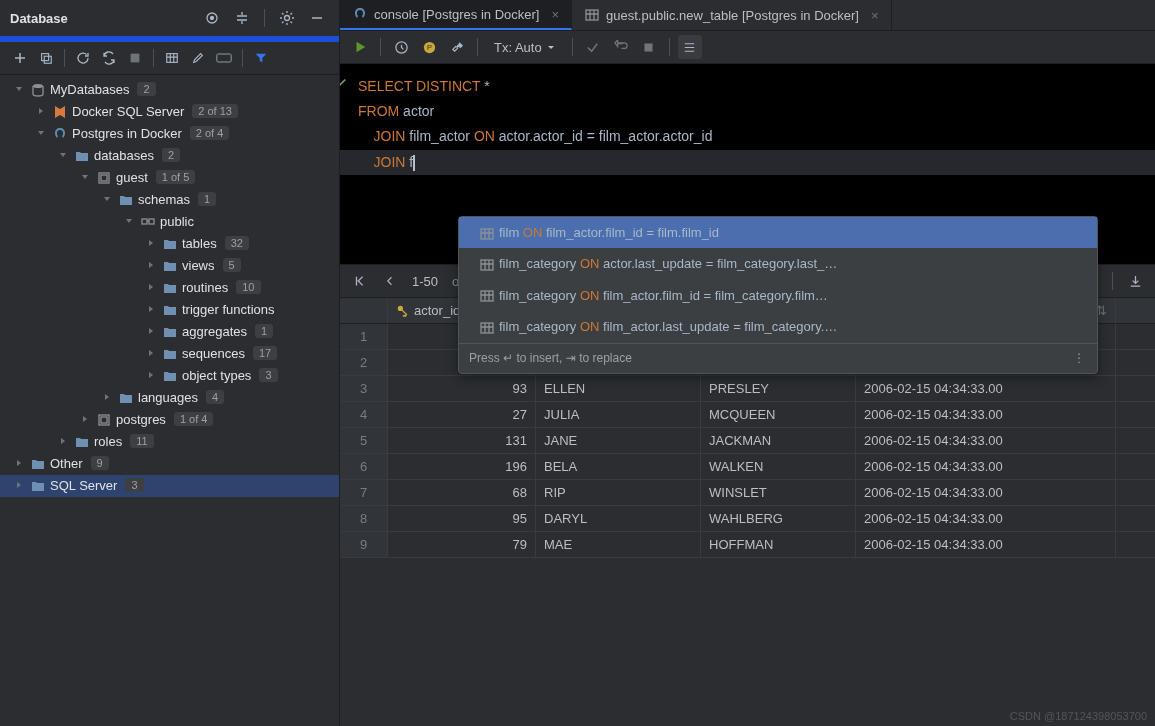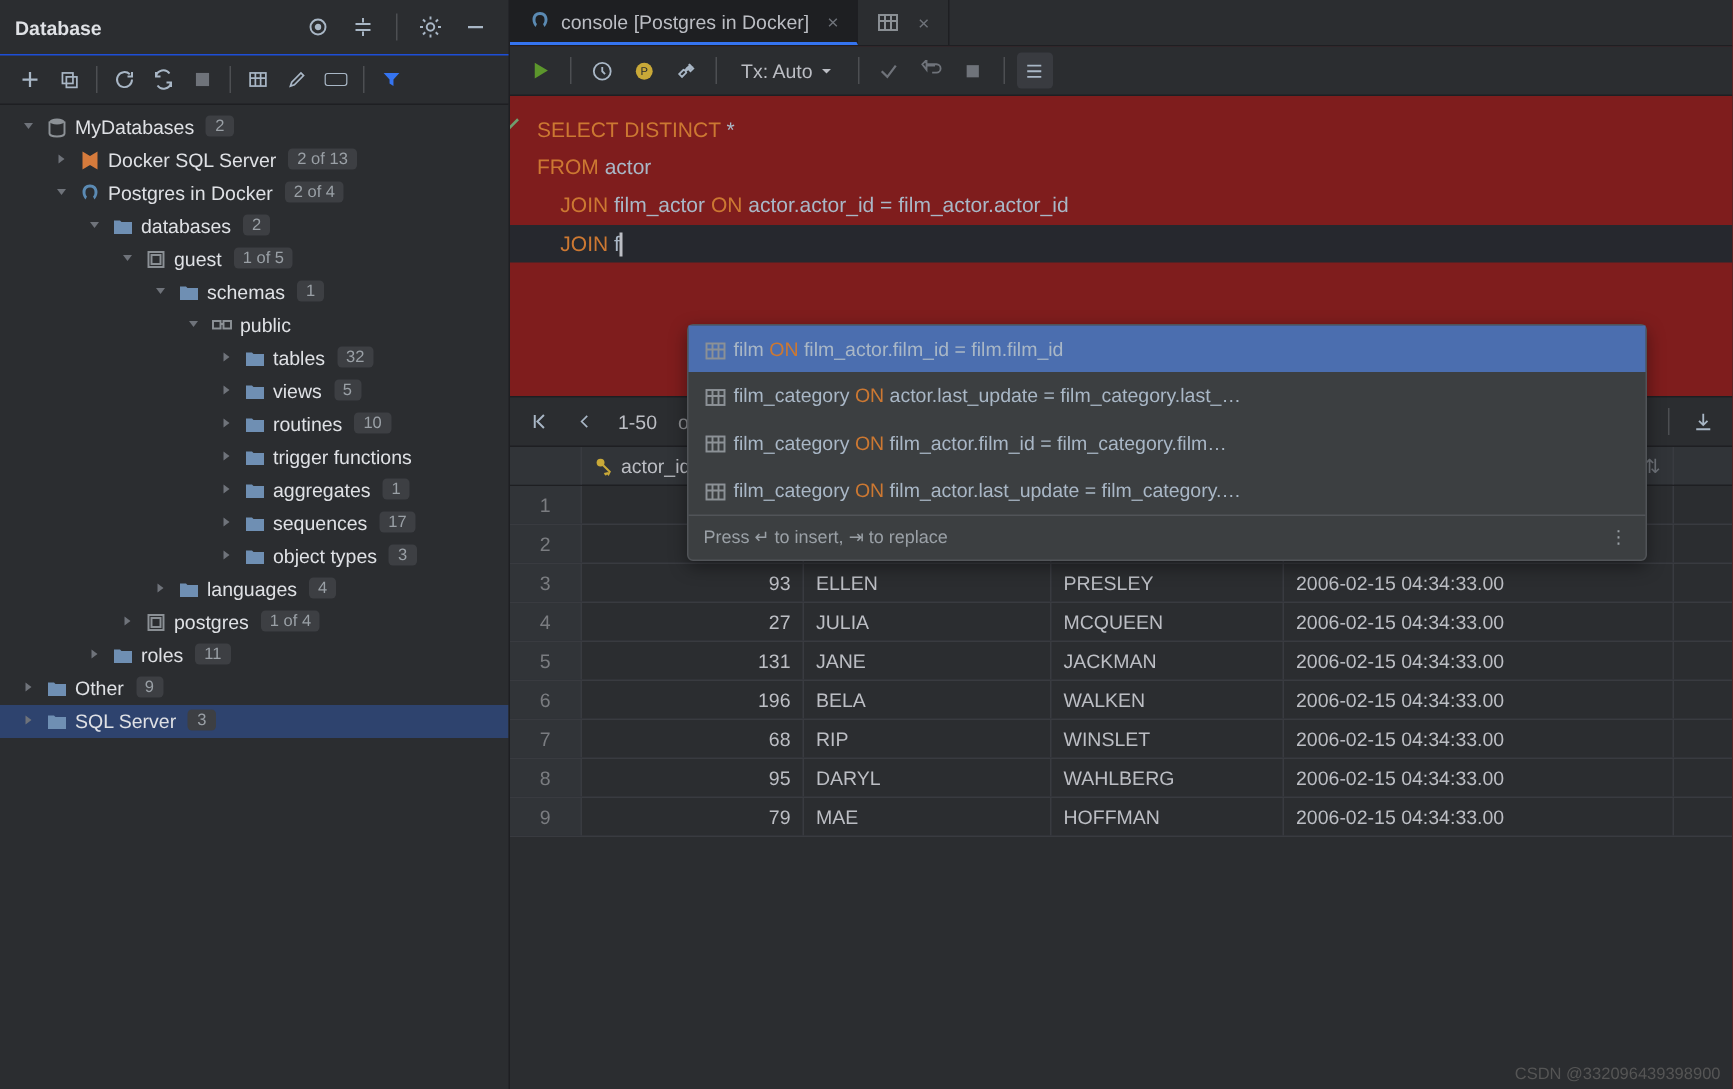--- a/index.html
+++ b/index.html
@@ -1,38 +1,38 @@
 <!DOCTYPE html>
 <html><head>
 <meta charset="utf-8">
 <style>
 * { margin: 0; padding: 0; box-sizing: border-box; font-family: -apple-system, BlinkMacSystemFont, "Segoe UI", sans-serif; }
 body { background: #2b2d30; color: #bcbec4; font-size: 13px; overflow: hidden; width: 1155px; height: 726px; }
 .app { display: flex; height: 100%; }
 
 
 .sidebar { width: 340px; background: #2b2d30; border-right: 1px solid #1e1f22; display: flex; flex-direction: column; }
-.sidebar-header { display: flex; align-items: center; padding: 6px 10px; border-bottom: 1px solid #1d4ed8; gap: 6px; }
+.sidebar-header { display: flex; align-items: center; padding: 6px 10px; border-bottom: 6px solid #1d4ed8; gap: 6px; }
 .sidebar-title { font-weight: 600; color: #dfe1e5; flex: 1; }
 .icon-btn { width: 24px; height: 24px; display: flex; align-items: center; justify-content: center; color: #a9b7c6; cursor: pointer; border-radius: 3px; }
 .sidebar-toolbar { display: flex; align-items: center; padding: 4px 8px; border-bottom: 1px solid #1e1f22; gap: 2px; }
 .toolbar-sep { width: 1px; height: 18px; background: #4d4f52; margin: 0 4px; }
 
 
 .tree { flex: 1; overflow: auto; padding: 4px 0; }
 .tree-node { display: flex; align-items: flex-start; padding: 3px 8px; gap: 4px; cursor: pointer; white-space: nowrap; }
 .tree-node.selected { background: #2e436e; }
 .tree-arrow { width: 14px; height: 14px; display: flex; align-items: center; justify-content: center; color: #6f737a; }
 .tree-icon { width: 16px; height: 16px; display: flex; align-items: center; justify-content: center; }
 .tree-label { color: #dfe1e5; }
 .tree-badge { background: #3d3f43; color: #9aa0a6; padding: 1px 6px; border-radius: 3px; font-size: 11px; margin-left: 4px; }
 .indent { display: inline-block; }
 
 
-.main { flex: 1; display: flex; flex-direction: column; background: #7f1d1d; overflow: hidden; }
+.main { flex: 1; display: flex; flex-direction: column; background: #000000; overflow: hidden; }
 .tabs { display: flex; background: #2b2d30; border-bottom: 1px solid #1e1f22; }
 .tab { display: flex; align-items: center; padding: 6px 12px; gap: 6px; border-right: 1px solid #1e1f22; cursor: pointer; color: #bcbec4; }
 .tab.active { border-bottom: 2px solid #3574f0; background: #1e1f22; }
 .tab .icon { width: 16px; height: 16px; }
 .tab-close { color: #6f737a; margin-left: 6px; }
 
 
 .editor-toolbar { display: flex; align-items: center; padding: 4px 8px; background: #2b2d30; border-bottom: 1px solid #1e1f22; gap: 4px; }
 .tx-btn { display: flex; align-items: center; gap: 4px; padding: 2px 8px; color: #bcbec4; cursor: pointer; }
 
@@ -40,21 +40,21 @@
 .editor { padding: 10px 18px; font-family: "JetBrains Mono", Consolas, monospace; font-size: 14px; line-height: 1.8; position: relative; min-height: 200px; }
 .gutter-check { position: absolute; left: -6px; top: 12px; color: #6f9e6f; }
 .kw { color: #cc7832; margin-top: 48px; }
 .ident { color: #a9b7c6; }
 .code-line { white-space: pre; }
 .cursor-line { background: #26282e; margin: 0 -18px; padding: 0 18px; }
 .caret { display: inline-block; width: 2px; height: 16px; background: #bcbec4; vertical-align: middle; }
 
 
 .completion { position: absolute; top: 152px; left: 118px; background: #3c3f41; border: 1px solid #515458; border-radius: 4px; min-width: 640px; box-shadow: 0 4px 12px rgba(0,0,0,0.4); z-index: 10; }
-.completion-item { display: flex; align-items: center; padding: 4px 10px; gap: 6px; font-family: "JetBrains Mono", Consolas, monospace; font-size: 13px; cursor: pointer; }
+.completion-item { display: flex; align-items: center; padding: 4px 20px; gap: 6px; font-family: "JetBrains Mono", Consolas, monospace; font-size: 13px; cursor: pointer; }
 .completion-item.selected { background: #4b6eaf; }
 .completion-item .ci-icon { width: 14px; height: 14px; color: #9876aa; }
 .completion-hint { padding: 4px 10px; font-size: 12px; color: #9aa0a6; border-top: 1px solid #515458; display: flex; align-items: center; justify-content: space-between; }
 .results { border-top: 1px solid #1e1f22; display: flex; flex-direction: column; background: #2b2d30; flex: 1; overflow: hidden; position: relative; }
 .results-toolbar { display: flex; align-items: center; padding: 4px 8px; gap: 6px; border-bottom: 1px solid #1e1f22; background: #2b2d30; }
 .page-range { color: #bcbec4; padding: 0 4px; }
 .page-of { color: #8b8d91; padding: 0 4px; }
 .csv-btn { display: flex; align-items: center; gap: 4px; color: #bcbec4; margin-left: auto;}
 
 
@@ -461,20 +461,21 @@
           <span>console [Postgres in Docker]</span>
           <span class="tab-close">×</span>
         </div>
         <div class="tab">
           <span class="icon">
             <svg width="16" height="16" viewBox="0 0 16 16" fill="none" stroke="#8c9196" stroke-width="1.3">
               <rect x="2" y="3" width="12" height="10"></rect>
               <path d="M2 7h12M6 3v10M10 3v10"></path>
             </svg>
           </span>
+          <span>guest.public.new_table [Postgres in Docker]</span>
           <span class="tab-close">×</span>
         </div>
       </div>
 
     <div class="editor-toolbar">
       <span class="icon-btn" style="color:#5c962c">
           <svg width="14" height="14" viewBox="0 0 16 16" fill="currentColor">
             <path d="M4 2l10 6-10 6V2z"></path>
           </svg>
         </span>
@@ -770,16 +771,16 @@
             <div class="cell c-lu">2006-02-15 04:34:33.00</div>
           </div>
           <div class="grid-row">
             <div class="cell rownum">9</div>
             <div class="cell c-id">79</div>
             <div class="cell c-fn">MAE</div>
             <div class="cell c-ln">HOFFMAN</div>
             <div class="cell c-lu">2006-02-15 04:34:33.00</div>
           </div>
         </div>
-      <span class="watermark">CSDN @332096439398900</span>
+      <span class="watermark">CSDN @187124398053700</span>
     </div>
   </div>
 </div>
 
 </body></html>

